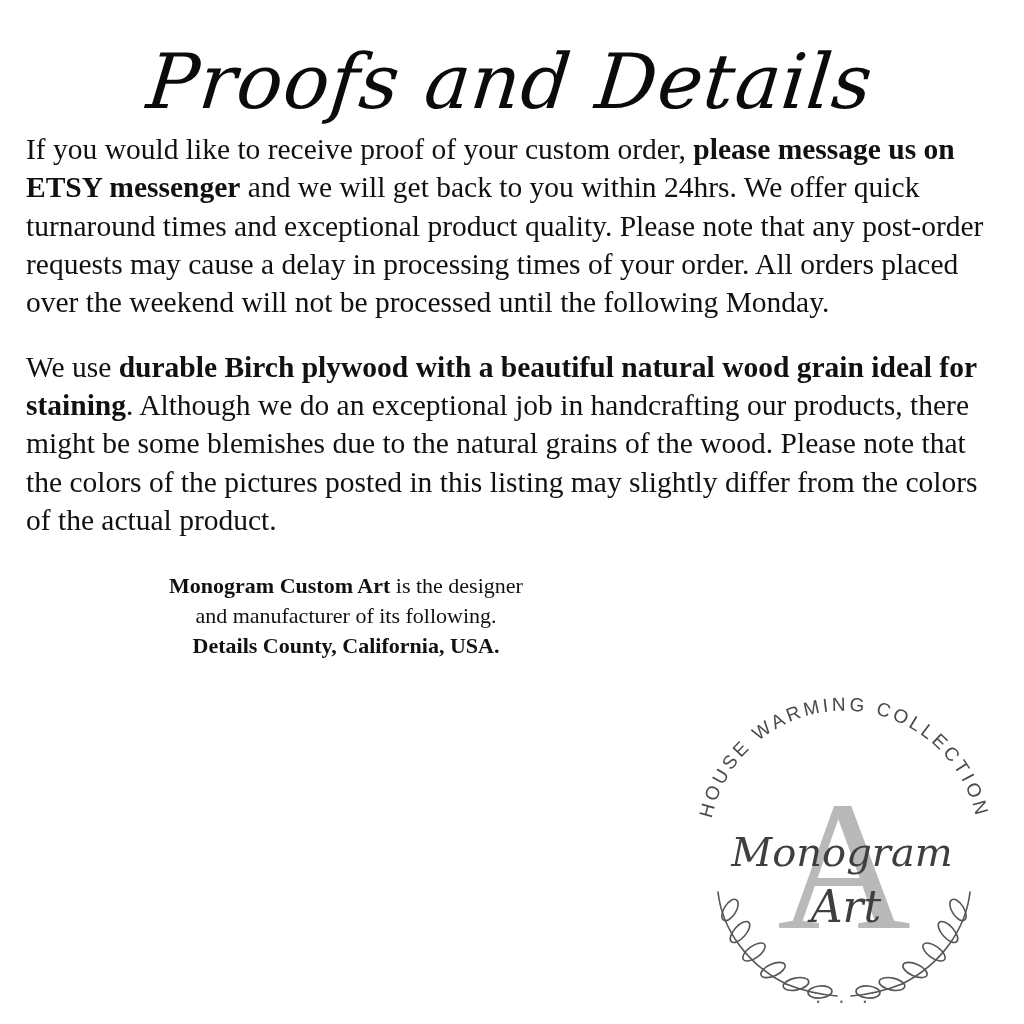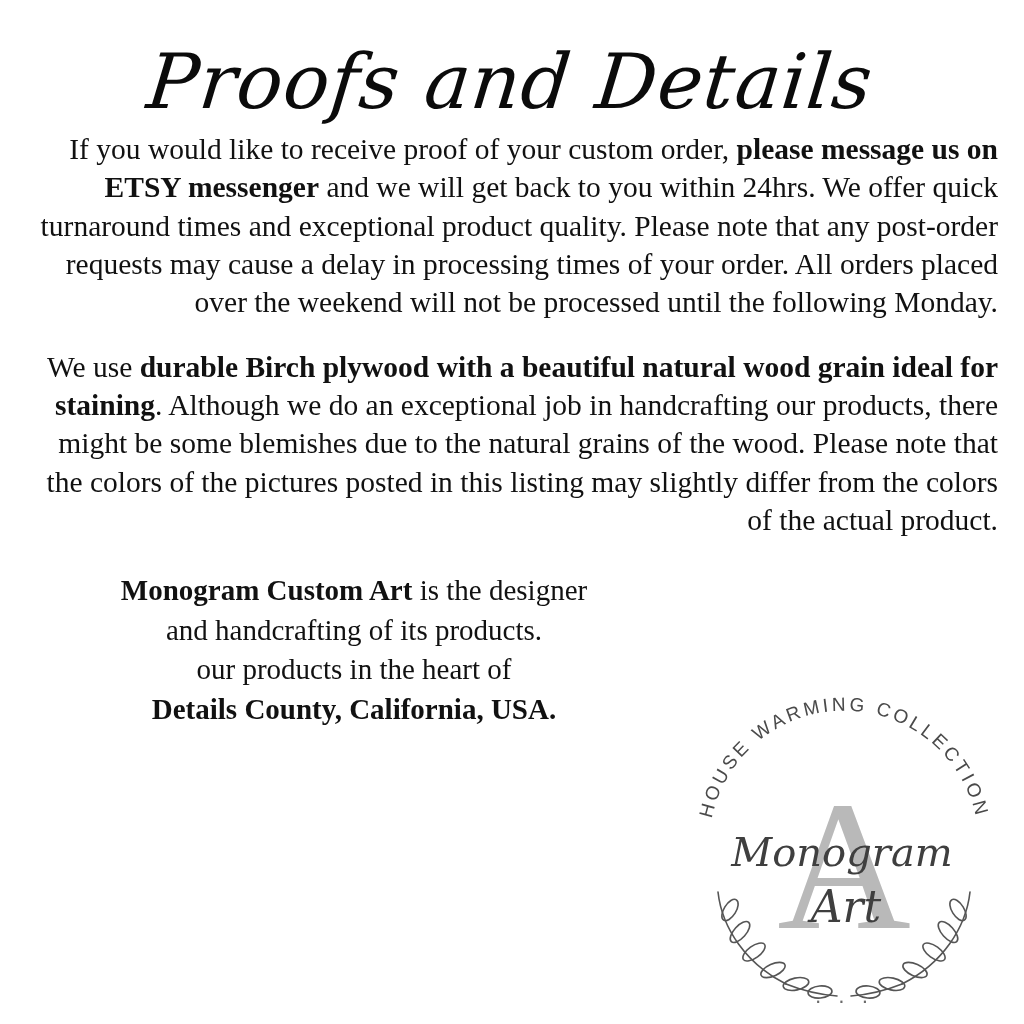--- a/index.html
+++ b/index.html
@@ -36,40 +36,40 @@
     padding-top: 44px;
     padding-bottom: 10px;
     transform: skewX(-6deg);
   }
 
   
   .body-block {
     padding: 0 26px;
   }
   p.para {
-    text-align: right;
+    text-align: left;
     font-size: 29.5px;
     line-height: 1.30;
     margin: 0 0 26px 0;
     color: #111111;
   }
   p.para b, p.para strong {
     font-weight: 700;
   }
 
   .para-1 { margin-top: 20px; }
   .para-2 { margin-top: 30px; }
 
   
   .closing {
     margin-top: 32px;
-    padding-left: 34px;
+    padding-left: 26px;
     width: 640px;
     text-align: center;
-    font-size: 29px;
+    font-size: 22px;
     line-height: 1.36;
   }
   .closing .line { display: block; }
   .closing .bold { font-weight: 700; }
 
   
   .logo {
     position: absolute;
     right: 10px;
     bottom: 8px;
@@ -116,22 +116,21 @@
     </p>
 
     <p class="para para-2">
       <span>We use </span><b>durable Birch plywood with a beautiful natural wood grain ideal for staining</b><span>. Although we do an exceptional job in handcrafting our products, there might be some blemishes due to the natural grains of the wood. Please note that the colors of the pictures posted in this listing may slightly differ from the colors of the actual product.</span>
     </p>
 
   </div>
 
   <div class="closing">
     <span class="line"><b class="bold">Monogram Custom Art</b><span> is the designer</span></span>
-    <span class="line">and handcrafting of its products.</span>
-    <span class="line">our products in the heart of</span>
+    <span class="line">and manufacturer of its following.</span>
     <span class="line bold">Details County, California, USA.</span>
   </div>
 
   <div class="logo">
     <svg viewBox="0 0 340 320" xmlns="http://www.w3.org/2000/svg">
       <defs>
         <path id="ringPath" d="M 38 178 A 135 135 0 1 1 302 178" fill="none"></path>
       </defs>
 
       <text class="logo-ring-text">

